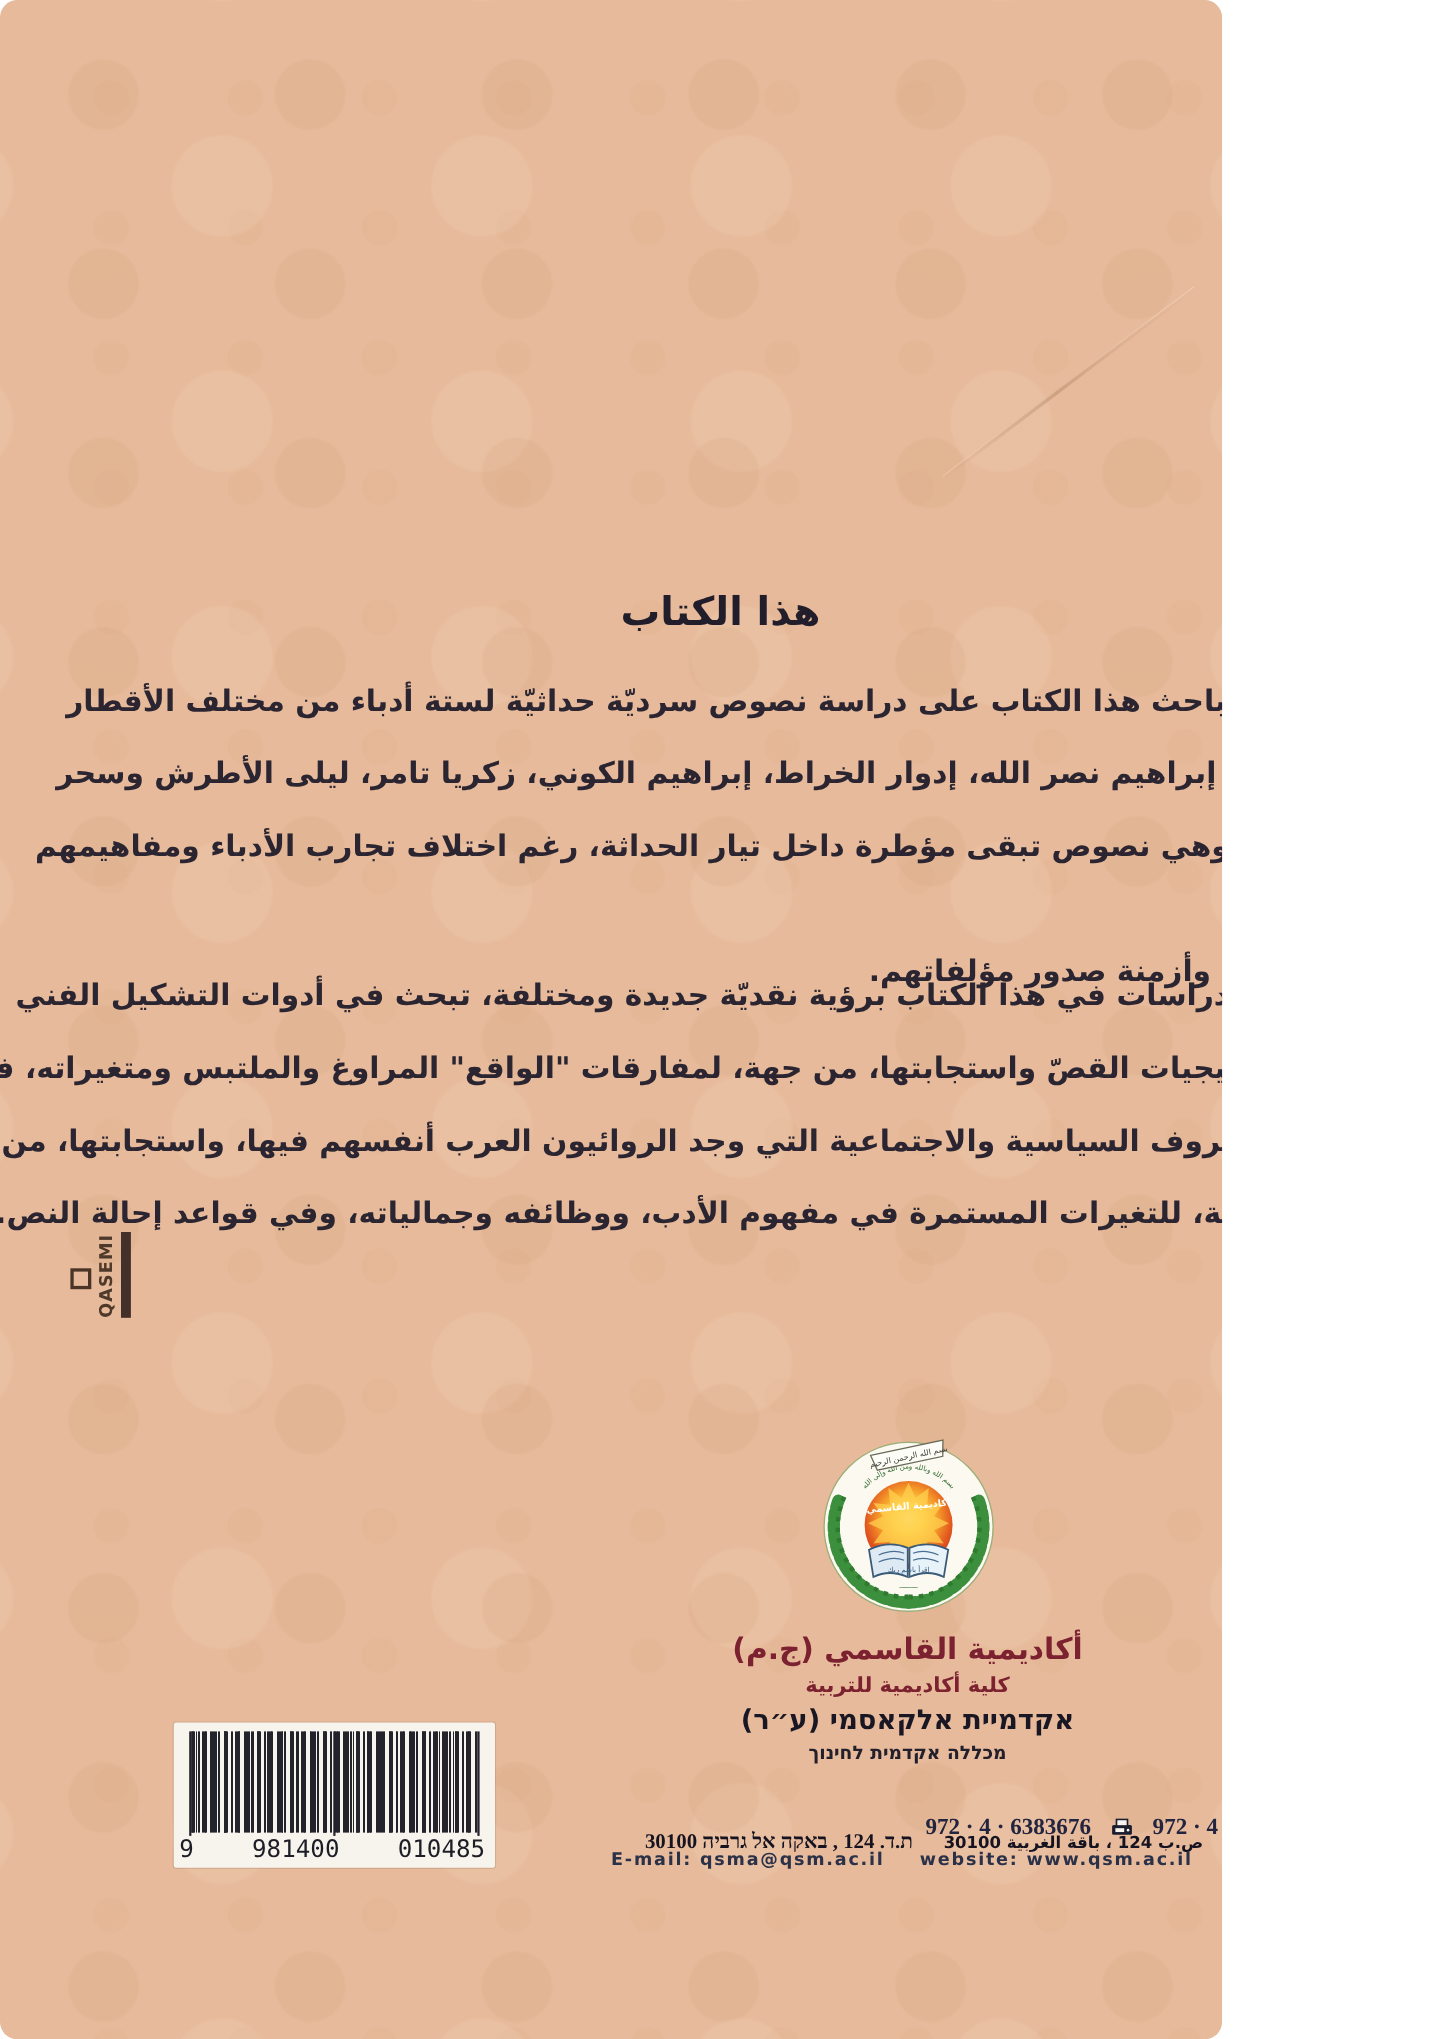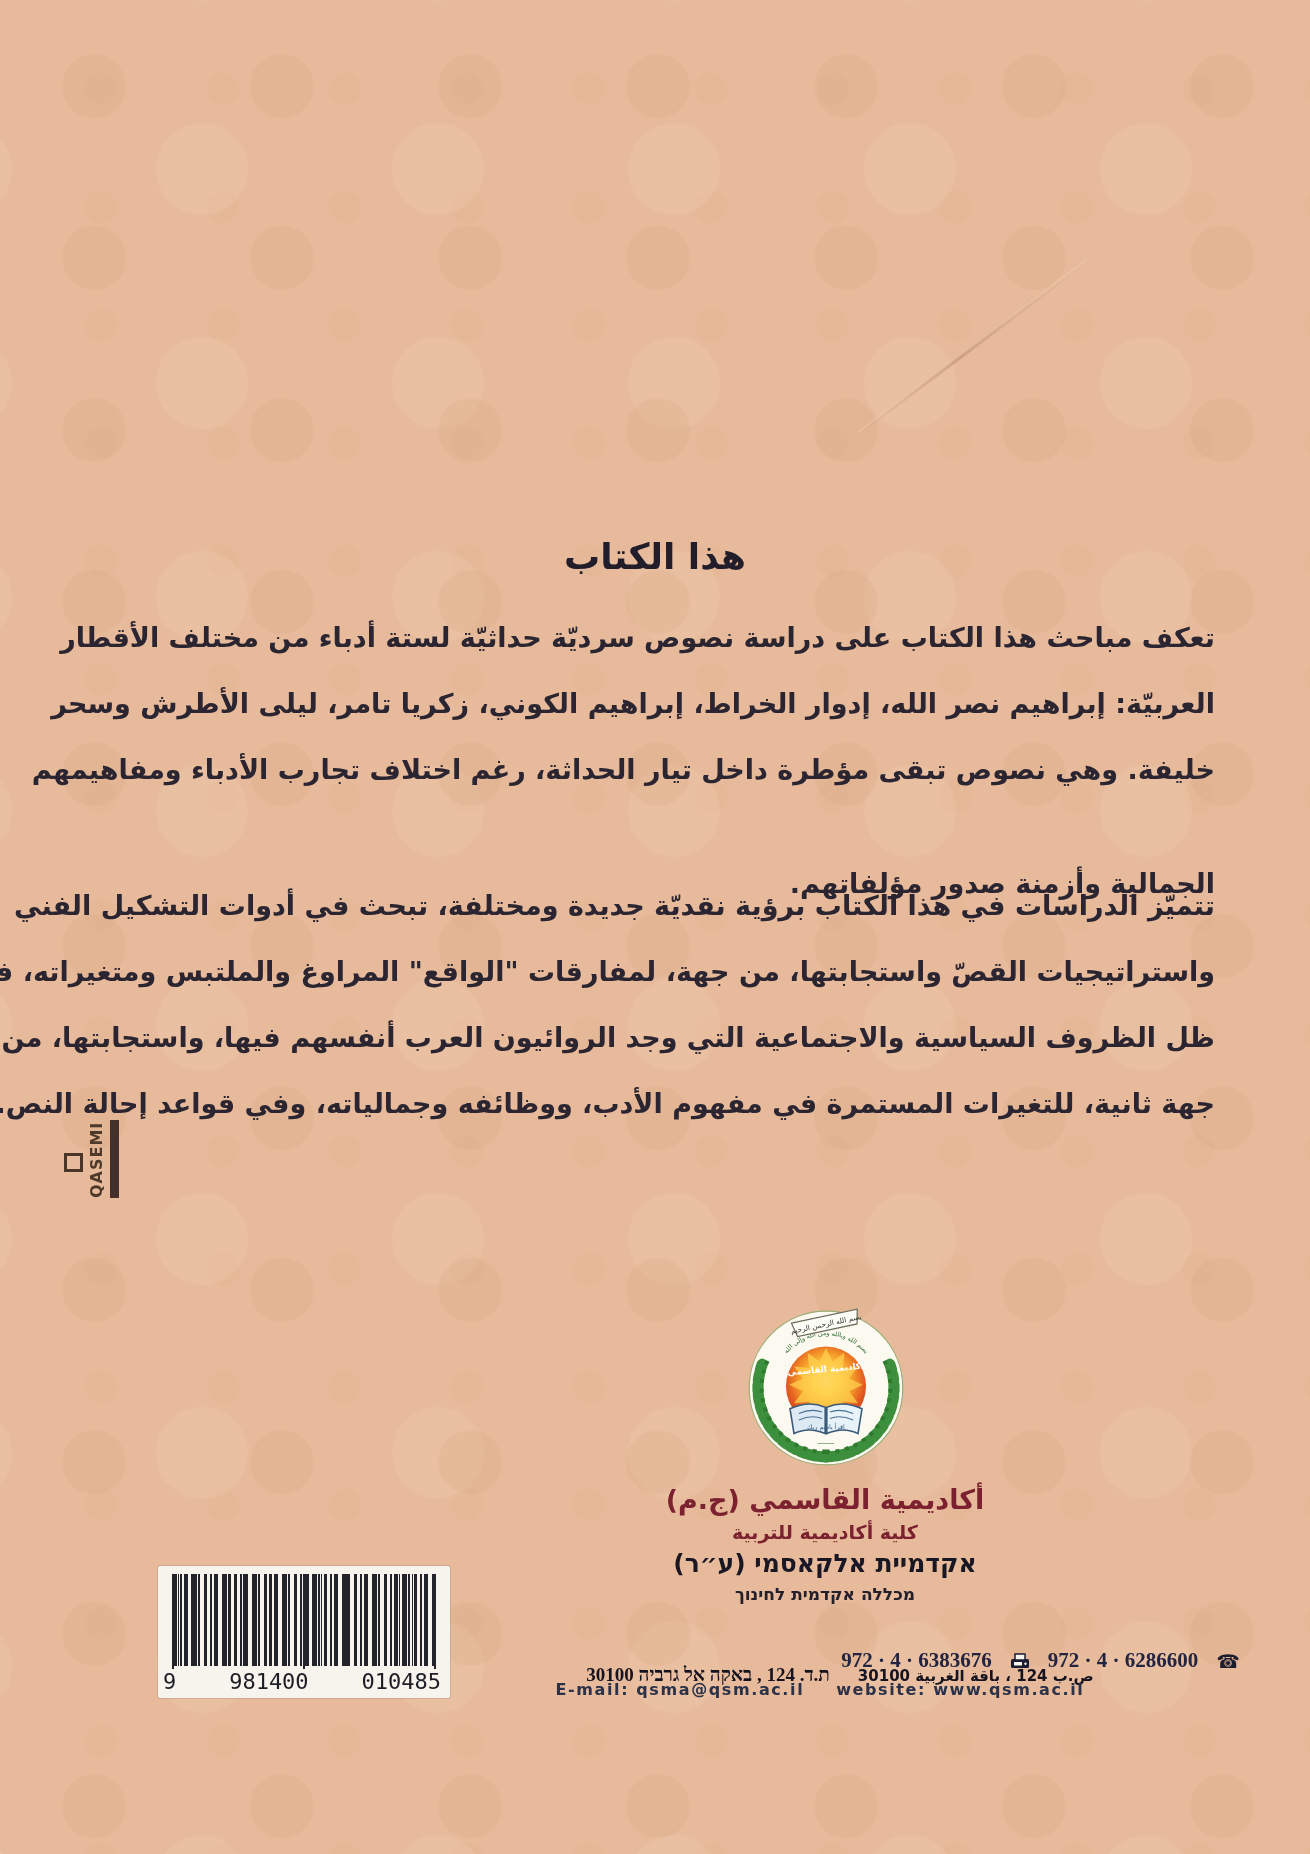--- a/index.html
+++ b/index.html
@@ -1,27 +1,28 @@
 <!DOCTYPE html>
 <html lang="ar"><head>
 <meta charset="utf-8">
 <style>
   html,body{margin:0;padding:0;}
   .cover{
     position:relative;
-    width:1310px;height:1854px;
+    width:1111px;height:1854px;
     overflow:hidden;
     background-color:#e6ba9a;
     background-image:
       radial-gradient(circle, rgba(202,149,110,0.14) 24%, rgba(202,149,110,0) 26%),
       radial-gradient(circle, rgba(248,222,197,0.16) 28%, rgba(248,222,197,0) 30%),
       radial-gradient(circle, rgba(214,163,124,0.10) 18%, rgba(214,163,124,0) 20%);
     background-size:188px 172px, 236px 214px, 122px 118px;
     background-position:0 0, 84px 62px, 40px 30px;
     font-family:"DejaVu Sans", sans-serif;
+    border-radius:16px;
   }
   .crease{
     position:absolute;left:858px;top:432px;width:286px;height:3px;
     background:linear-gradient(90deg, rgba(148,96,64,0) 0%, rgba(148,96,64,0.28) 45%, rgba(148,96,64,0.10) 70%, rgba(148,96,64,0) 100%);
     transform-origin:left center;transform:rotate(-37deg);
     border-top:1px solid rgba(255,238,220,0.35);
   }
   .section-title{
     position:absolute;left:95px;top:536px;width:1120px;
     text-align:center;font-size:36px;font-weight:bold;color:#221d2a;

